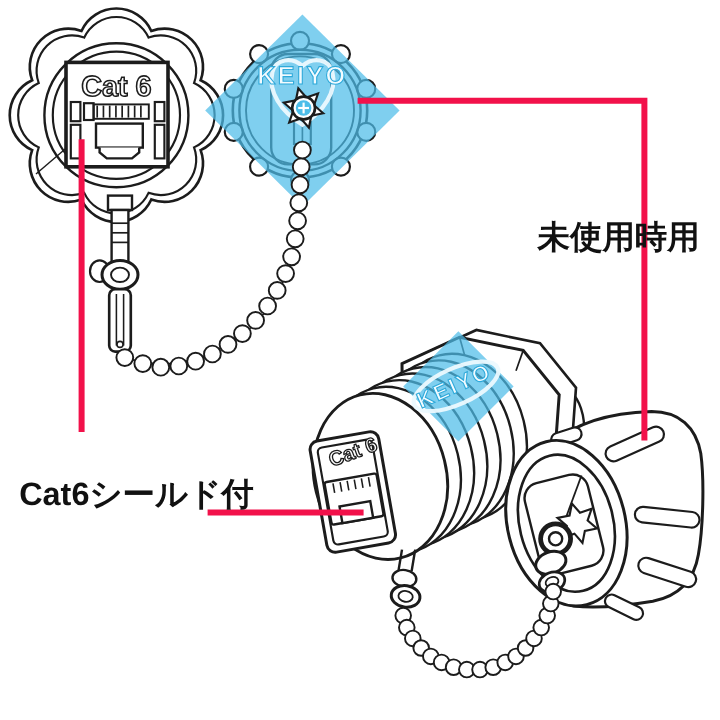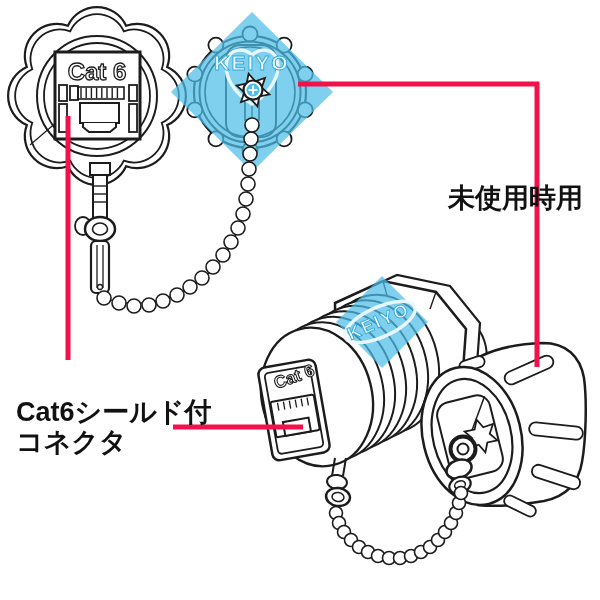--- a/index.html
+++ b/index.html
@@ -220,18 +220,17 @@
       </g>
     </g>
 
     <path class="red" d="M68,116 L68,360"></path>
     <path class="red" d="M173,427 L303,427"></path>
     <path class="red" d="M298,84 L537,84 L537,367"></path>
   </svg>
 
   <div class="label" id="label-connector">
     <span>Cat6シールド付</span>
-    <span>コネクタ</span>
   </div>
   <div class="label" id="label-cap">
     <span class="indent">未使用時用</span>
   </div>
 </div>
 
 </body></html>

